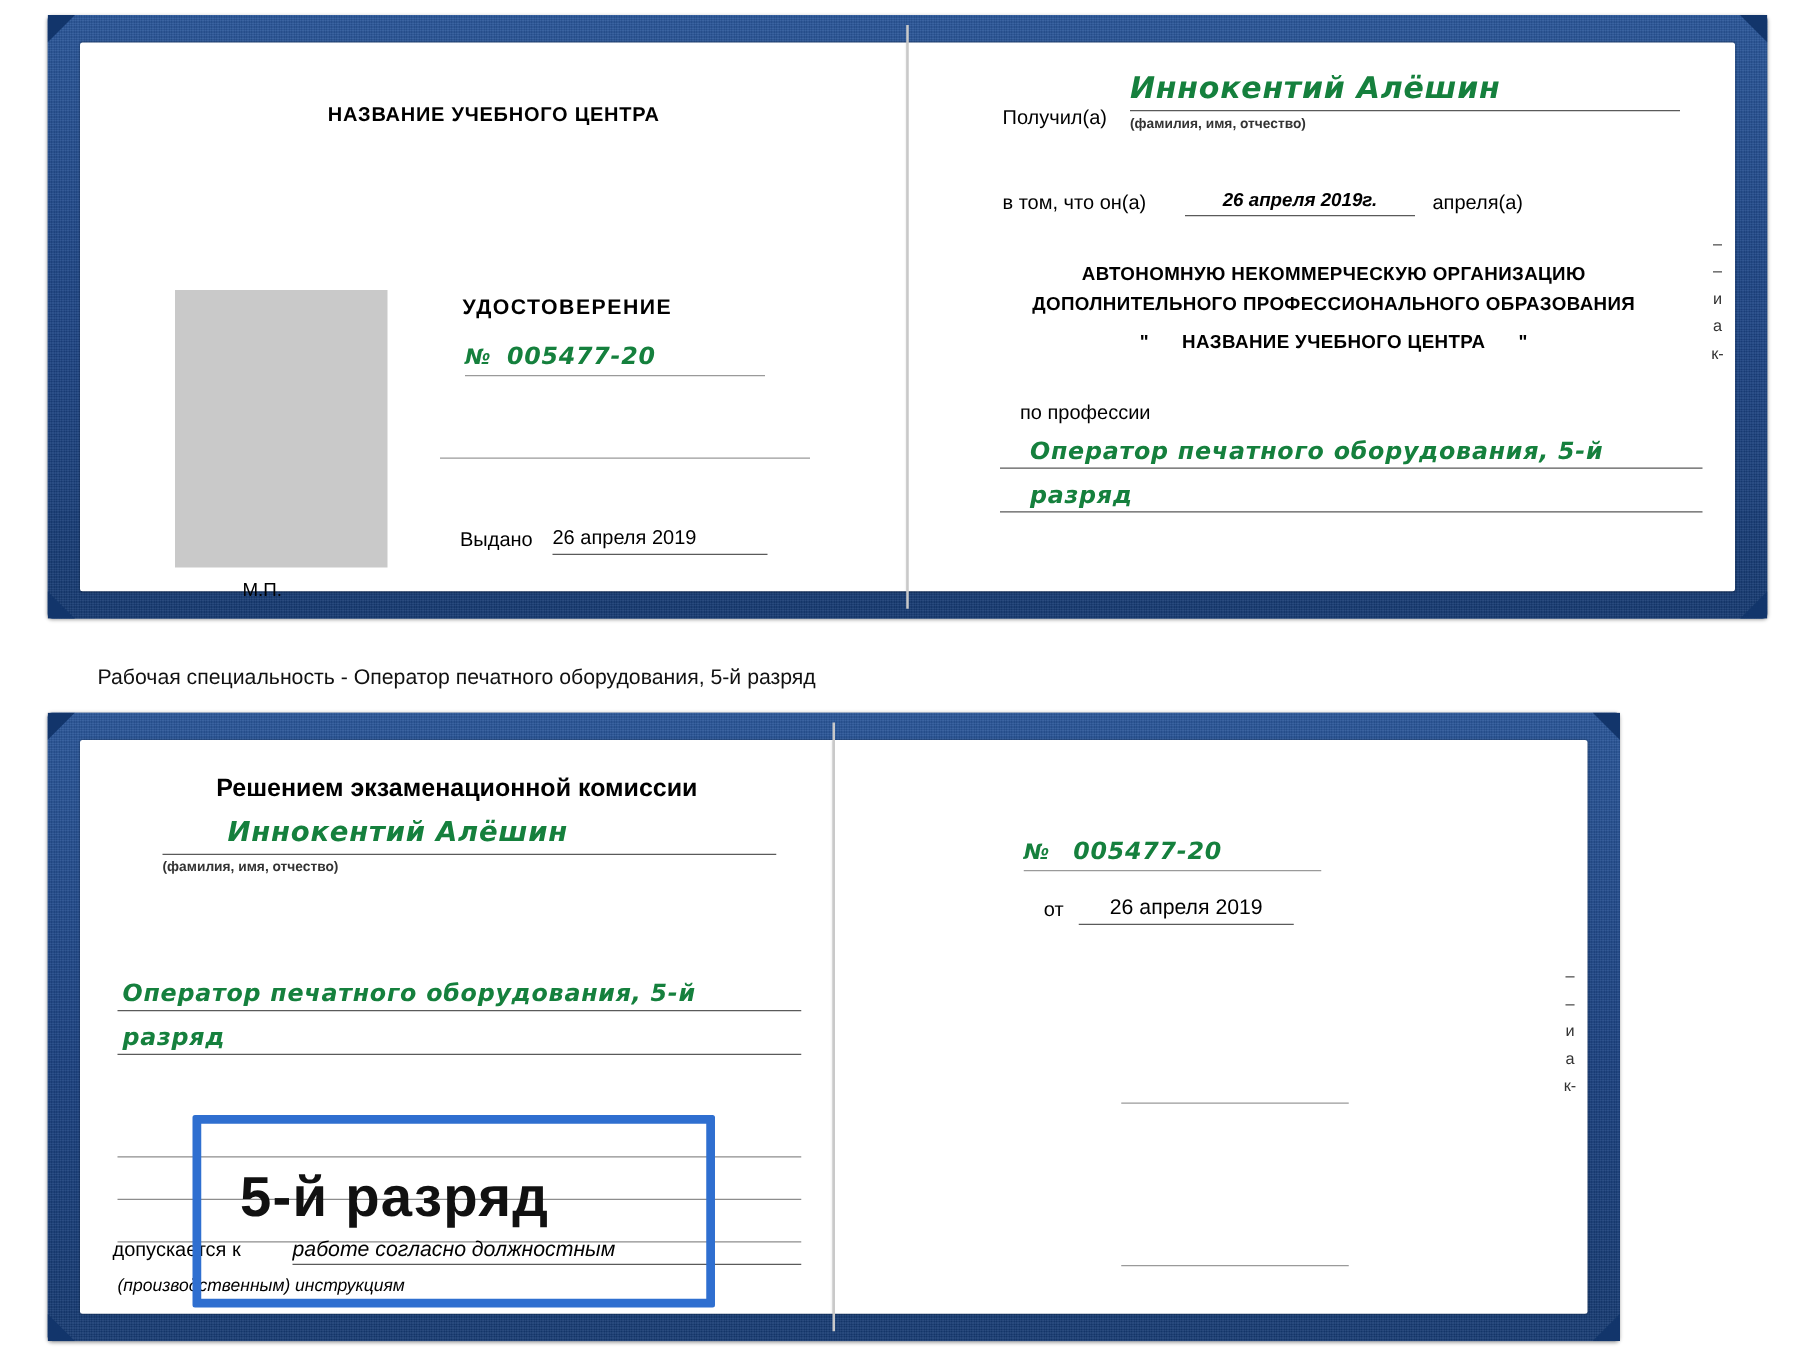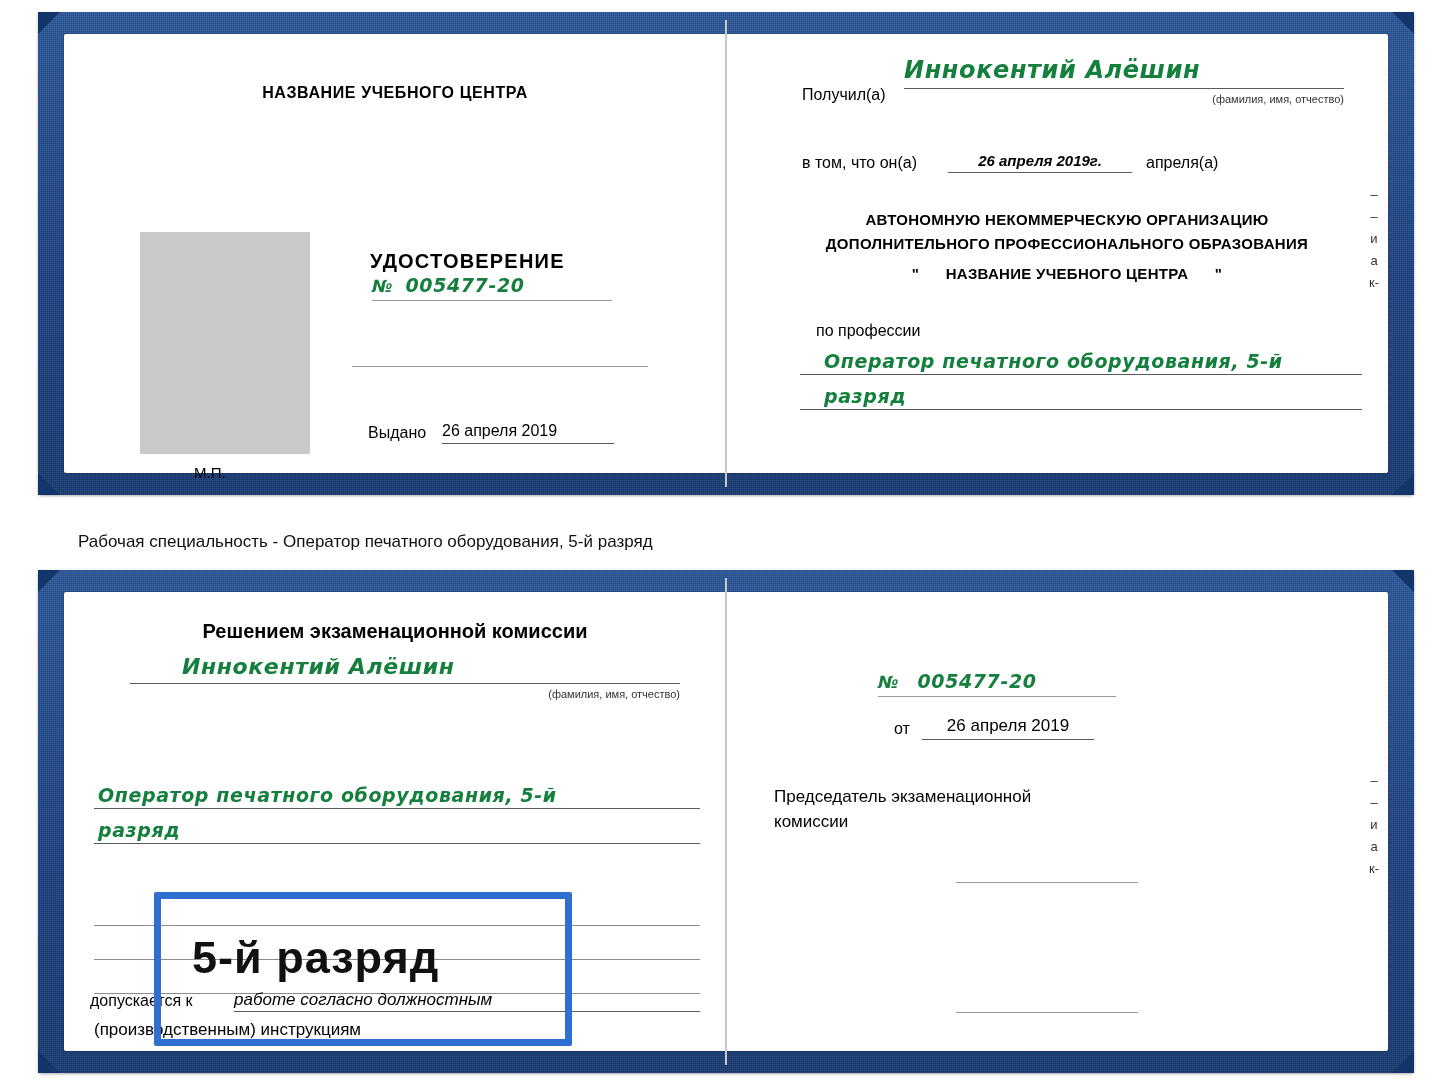--- a/index.html
+++ b/index.html
@@ -56,21 +56,21 @@
   }
 
   
   .hw {
     color: #15803d;
     font-family: "DejaVu Sans", sans-serif;
     font-style: italic;
     font-weight: bold;
     letter-spacing: 0.6px;
   }
-  .center { text-align: right; }
+  .center { text-align: left; font-weight: bold; }
   .line { border-bottom: 1px solid #5a5a5a; }
   .thinline { border-bottom: 1px solid #9a9a9a; }
   .tiny { font-size: 11px; color: #333; }
 
   
   #book1 { left: 38px; top: 12px; width: 1376px; height: 483px; }
 
   .photo {
     position: absolute;
     background: #c9c9c9;
@@ -89,21 +89,21 @@
 
   
   #caption {
     position: absolute;
     left: 78px; top: 532px;
     font-size: 17px;
     color: #111;
   }
 
   
-  #book2 { left: 38px; top: 570px; width: 1376px; height: 503px; }
+  #book2 { left: 38px; top: 570px; width: 1258px; height: 503px; }
 
   
   .highlight-box {
     position: absolute;
     border: 7px solid #2f6fd0;
     border-radius: 2px;
     background: transparent;
   }
   .highlight-text {
     position: absolute;
@@ -128,21 +128,21 @@
     <div class="corner" style="left:0;bottom:0;clip-path:polygon(0 0,0 100%,100% 100%);"></div>
     <div class="corner" style="right:0;bottom:0;clip-path:polygon(100% 0,100% 100%,0 100%);"></div>
 
     <div class="book-inner">
 
       <div class="leaf left">
         <div style="position:absolute;left:0;right:0;top:50px;text-align:center;font-size:16px;font-weight:bold;letter-spacing:0.6px;">НАЗВАНИЕ УЧЕБНОГО ЦЕНТРА</div>
 
         <div class="photo" style="left:76px;top:198px;width:170px;height:222px;"></div>
 
-        <div style="position:absolute;left:306px;top:202px;font-size:20px;font-weight:bold;letter-spacing:1.2px;margin-top:14px;">УДОСТОВЕРЕНИЕ</div>
+        <div style="position:absolute;left:306px;top:202px;font-size:17px;font-weight:bold;letter-spacing:1.2px;">УДОСТОВЕРЕНИЕ</div>
 
         <div style="position:absolute;left:308px;top:240px;width:240px;">
           <span class="hw" style="font-size:17px;">№</span>
           <span class="hw" style="font-size:19px;margin-left:8px;">005477-20</span>
           <div class="thinline" style="margin-top:4px;"></div>
         </div>
 
         <div class="thinline" style="position:absolute;left:288px;top:332px;width:296px;"></div>
 
         <div style="position:absolute;left:304px;top:390px;font-size:16px;">Выдано</div>
@@ -232,44 +232,40 @@
           <div></div>
             <div></div>
             <div></div>
         </div>
 
         <div style="position:absolute;left:26px;top:400px;font-size:16px;">допускается к</div>
         <div style="position:absolute;left:170px;right:26px;top:398px;">
           <div style="font-size:17px;font-style:italic;">работе согласно должностным</div>
           <div class="line" style="margin-top:1px;"></div>
         </div>
-        <div style="position:absolute;left:30px;top:428px;font-size:17px;">(производственным) инструкциям</div>
+        <div style="position:absolute;left:30px;top:428px;font-size:14px;font-style:italic;">(производственным) инструкциям</div>
 
         <div class="highlight-box" style="left:90px;top:300px;width:418px;height:154px;"></div>
         <div class="highlight-text" style="left:128px;top:340px;">5-й разряд</div>
       </div>
 
       <div class="leaf right">
 
         <div style="position:absolute;left:152px;top:78px;width:238px;">
           <span class="hw" style="font-size:17px;">№</span>
           <span class="hw" style="font-size:19px;margin-left:14px;">005477-20</span>
           <div class="thinline" style="margin-top:4px;"></div>
         </div>
 
         <div style="position:absolute;left:168px;top:128px;font-size:16px;">от</div>
         <div style="position:absolute;left:196px;top:124px;width:172px;">
           <div style="font-size:17px;text-align:center;">26 апреля 2019</div>
           <div class="line" style="margin-top:3px;"></div>
         </div>
 
-        <div style="position:absolute;left:48px;top:192px;font-size:17px;line-height:25px;">
-          <div>Председатель экзаменационной</div>
-          <div>комиссии</div>
-        </div>
         <div class="thinline" style="position:absolute;left:230px;top:290px;width:182px;"></div>
 
         <div class="thinline" style="position:absolute;left:230px;top:420px;width:182px;"></div>
 
         <div class="edge-strip" style="top:178px;">
           <div>–</div>
           <div>–</div>
           <div>и</div>
           <div>а</div>
           <div>к-</div>

